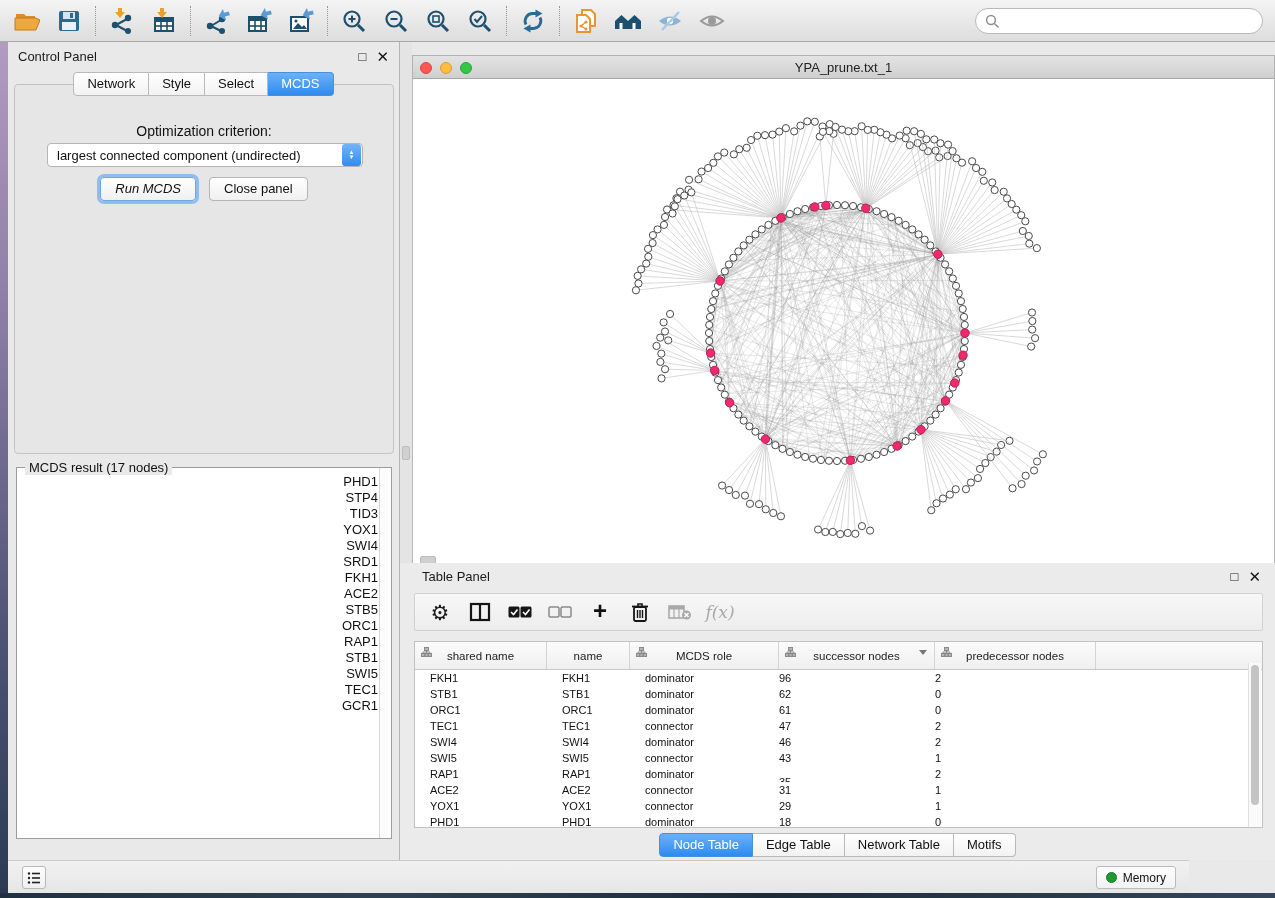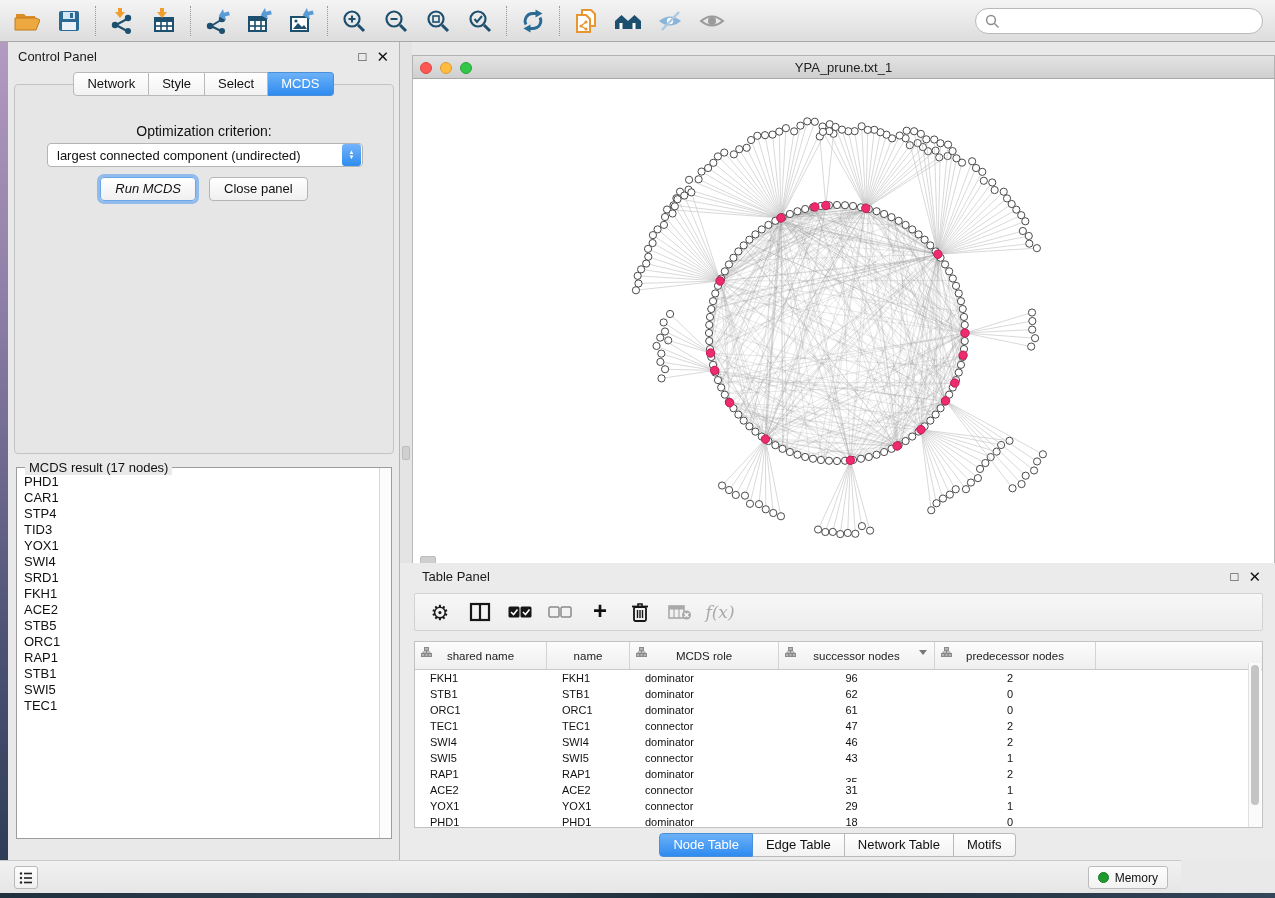--- a/index.html
+++ b/index.html
@@ -31,21 +31,21 @@
   #cp-tabs { position:absolute; left:0; top:30px; width:100%; z-index:2; }
   #cp-tabbox { position:absolute; left:6px; top:42px; width:380px; height:370px; border:1px solid #c3c3c3; border-radius:4px; background:#e6e6e6; }
   #criterion-label { position:absolute; top:38px; width:100%; text-align:center; font-size:14px; color:#111; }
   #criterion-select { position:absolute; left:32px; top:58px; width:316px; height:24px; background:#fff; border:1px solid #b4b4b4; border-radius:4px; display:flex; align-items:center; }
   #criterion-value { flex:1; font-size:13px; color:#111; padding-left:9px; white-space:nowrap; overflow:hidden; }
   #criterion-stepper { width:19px; height:22px; margin-right:1px; border-radius:3px; background:linear-gradient(#74b4f9,#2f8cf0); display:flex; flex-direction:column; align-items:center; justify-content:center; color:#fff; }
   #criterion-stepper span { font-size:6px; line-height:5px; }
   .btn-row { position:absolute; top:92px; width:100%; display:flex; justify-content:center; gap:13px; }
   .mac-btn { font-size:13px; color:#111; background:linear-gradient(#ffffff,#f0f0f0); border:1px solid #b5b5b5; border-radius:4px; padding:3px 14px 4px; }
   .mac-btn.focus { box-shadow:0 0 0 3px rgba(100,165,240,.65); border-color:#6aa7e8;font-style:italic; }
-  #mcds-result { position:absolute; left:8px; top:425px; width:376px; height:372px; border:1px solid #9d9d9d; background:#fff; }
+  #mcds-result { position:absolute; left:8px; top:425px; width:376px; height:372px; border:1px solid #9d9d9d; background:#fff;text-align:right; }
   #mcds-result-title { position:absolute; left:8px; top:-8px; background:#e9e9e9; padding:0 4px; font-size:13px; color:#111; }
   #mcds-list { position:absolute; left:1px; top:6px; bottom:1px; right:13px; overflow:hidden; }
   .mcds-item { font-size:13px; color:#111; line-height:16px; padding-left:6px; }
   #mcds-scroll { position:absolute; top:0; right:0; width:12px; height:100%; border-left:1px solid #d7d7d7; background:#fcfcfc; }
 
   
   #gutter { position:absolute; left:400px; top:42px; width:12px; height:818px; background:#e4e4e4; }
   #v-split-handle { position:absolute; left:2px; top:404px; width:8px; height:14px; background:#d0d0d0; border:1px solid #bdbdbd; border-radius:2px; }
 
   #network-window { position:absolute; left:412px; top:42px; width:863px; height:521px;margin-top:13px; }
@@ -70,27 +70,27 @@
   #data-table { position:absolute; left:14px; top:78px; width:849px; height:187px; background:#fff; border:1px solid #c2c2c2; }
   #thead { display:flex; height:28px; background:linear-gradient(#fcfcfc,#efefef); border-bottom:1px solid #c9c9c9; }
   .th { position:relative; border-right:1px solid #d4d4d4; display:flex; align-items:center; justify-content:center; font-size:11.5px; color:#222; }
   .th .hicon { position:absolute; left:6px; top:5px; }
   .th .sort { position:absolute; right:7px; top:8px; width:0; height:0; border-left:4px solid transparent; border-right:4px solid transparent; border-top:5px solid #777; }
   .th.filler { border-right:none; }
   #tbody { position:relative; }
   .tr { display:flex; height:16px; }
   .td { font-size:11px; color:#111; line-height:16px; white-space:nowrap; overflow:hidden; }
   .td.l { text-align:left; padding-left:15px; }
-  .td.r { text-align:center; padding-right:11px; }
+  .td.r { text-align:left; padding-right:11px; }
   #tscroll { position:absolute; top:21px; right:1px; width:13px; height:164px; background:#fafafa; border-left:1px solid #e0e0e0; }
   #tthumb { position:absolute; top:2px; left:2px; width:8px; height:140px; background:#c4c4c4; border-radius:4px; }
   #tp-tabs { position:absolute; left:0; top:270px; width:100%; }
 
   
-  #status-bar { position:absolute; left:0; top:860px; width:1181px; height:33px; background:linear-gradient(#f1f1f1,#e6e6e6); border-top:1px solid #c9c9c9; }
+  #status-bar { position:absolute; left:8px; top:860px; width:1181px; height:33px; background:linear-gradient(#f1f1f1,#e6e6e6); border-top:1px solid #c9c9c9; }
   #status-left-btn { position:absolute; left:14px; top:5px; width:24px; height:23px; background:linear-gradient(#fdfdfd,#f0f0f0); border:1px solid #b9b9b9; border-radius:3px; display:flex; align-items:center; justify-content:center; }
   #memory-btn { position:absolute; right:13px; top:5px; height:23px; background:linear-gradient(#fdfdfd,#f2f2f2); border:1px solid #bbb; border-radius:3px; display:flex; align-items:center; padding:0 9px; gap:6px; }
   #memory-dot { width:11px; height:11px; border-radius:50%; background:#1f9a2e; border:1px solid #157a22; }
   #memory-label { font-size:12px; color:#111; }
 </style>
 </head>
 <body>
 
 <div id="toolbar">
   <div class="tbtn">
@@ -268,34 +268,34 @@
     </div>
     <div class="btn-row">
       <button class="mac-btn focus">Run MCDS</button>
       <button class="mac-btn">Close panel</button>
     </div>
   </div>
   <div id="mcds-result">
     <span id="mcds-result-title">MCDS result (17 nodes)</span>
     <div id="mcds-list">
         <div class="mcds-item">PHD1</div>
-        <div class="mcds-item">CAR1</div>
         <div class="mcds-item">STP4</div>
         <div class="mcds-item">TID3</div>
         <div class="mcds-item">YOX1</div>
         <div class="mcds-item">SWI4</div>
         <div class="mcds-item">SRD1</div>
         <div class="mcds-item">FKH1</div>
         <div class="mcds-item">ACE2</div>
         <div class="mcds-item">STB5</div>
         <div class="mcds-item">ORC1</div>
         <div class="mcds-item">RAP1</div>
         <div class="mcds-item">STB1</div>
         <div class="mcds-item">SWI5</div>
         <div class="mcds-item">TEC1</div>
+        <div class="mcds-item">GCR1</div>
       </div>
     <div id="mcds-scroll"></div>
   </div>
 </div>
 
 <div id="gutter">
   <div id="v-split-handle"></div>
 </div>
 
 <div id="network-window">

